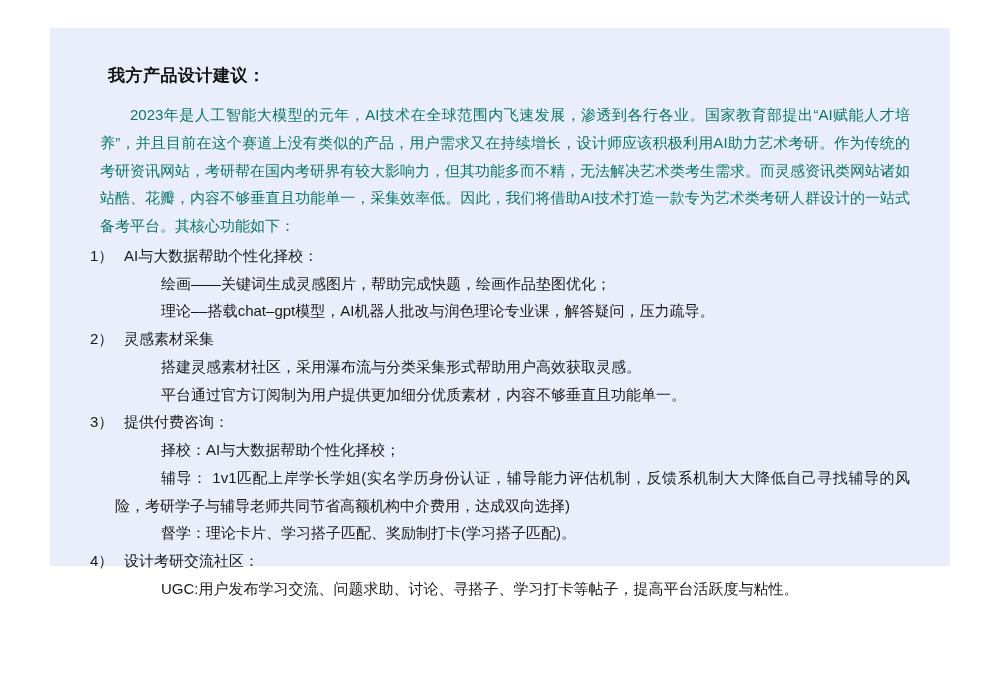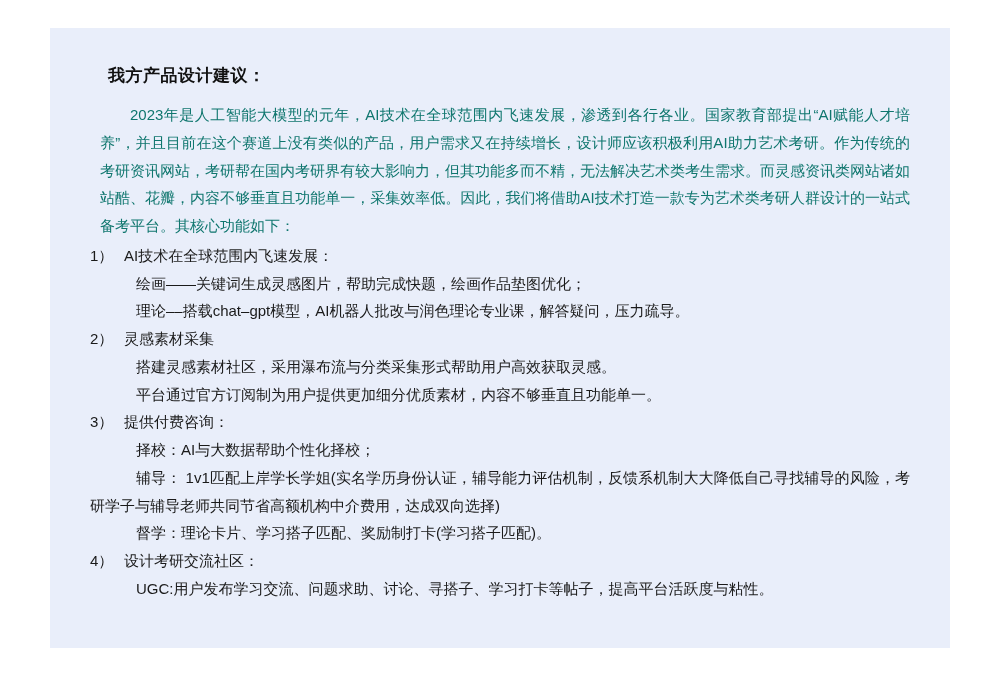--- a/index.html
+++ b/index.html
@@ -10,21 +10,21 @@
     width: 1000px;
     height: 674px;
     background: #ffffff;
     font-family: "Liberation Sans", sans-serif;
   }
   .page {
     position: absolute;
     left: 50px;
     top: 28px;
     width: 900px;
-    height: 620px;
+    height: 538px;
     background: #e9eefa;
     box-sizing: border-box;
     padding: 30px 40px 20px 40px;
   }
   .doc-title {
     font-size: 17px;
     font-weight: bold;
     color: #111111;
     letter-spacing: 0.5px;
     margin: 6px 0 14px 18px;
@@ -56,36 +56,37 @@
     display: inline-block;
     min-width: 34px;
   }
   .sub-flow {
     display: block;
     font-size: 15px;
     line-height: 1.85;
     color: #1a1a1a;
     text-align: justify;
     text-indent: 46px;
+    margin-left: 25px;
   }
 </style>
 </head>
 <body>
 
 <div class="page">
 
   <div class="doc-title">我方产品设计建议：</div>
 
   <p class="para indent">2023年是人工智能大模型的元年，AI技术在全球范围内飞速发展，渗透到各行各业。国家教育部提出“AI赋能人才培养”，并且目前在这个赛道上没有类似的产品，用户需求又在持续增长，设计师应该积极利用AI助力艺术考研。作为传统的考研资讯网站，考研帮在国内考研界有较大影响力，但其功能多而不精，无法解决艺术类考生需求。而灵感资讯类网站诸如站酷、花瓣，内容不够垂直且功能单一，采集效率低。因此，我们将借助AI技术打造一款专为艺术类考研人群设计的一站式备考平台。其核心功能如下：</p>
 
   <ul class="list">
 
     <li class="list-item">
       <span class="li-head">
-        <span class="li-num">1）</span><span>AI技术在全球范围内飞速发展：</span>
+        <span class="li-num">1）</span><span>AI与大数据帮助个性化择校：</span>
       </span>
       <span class="sub-flow">绘画——关键词生成灵感图片，帮助完成快题，绘画作品垫图优化；</span>
       <span class="sub-flow">理论––搭载chat–gpt模型，AI机器人批改与润色理论专业课，解答疑问，压力疏导。</span>
     </li>
 
     <li class="list-item">
       <span class="li-head">
         <span class="li-num">2）</span><span>灵感素材采集</span>
       </span>
       <span class="sub-flow">搭建灵感素材社区，采用瀑布流与分类采集形式帮助用户高效获取灵感。</span>

